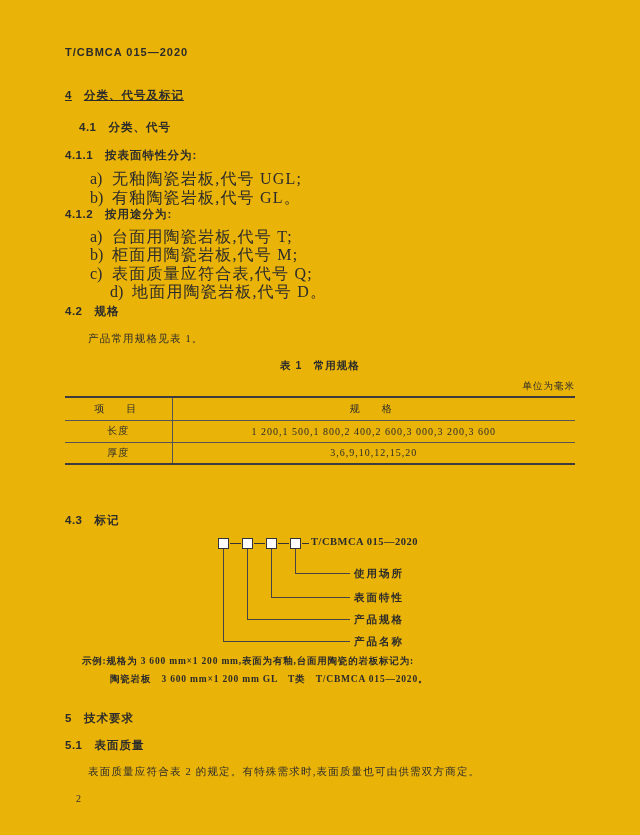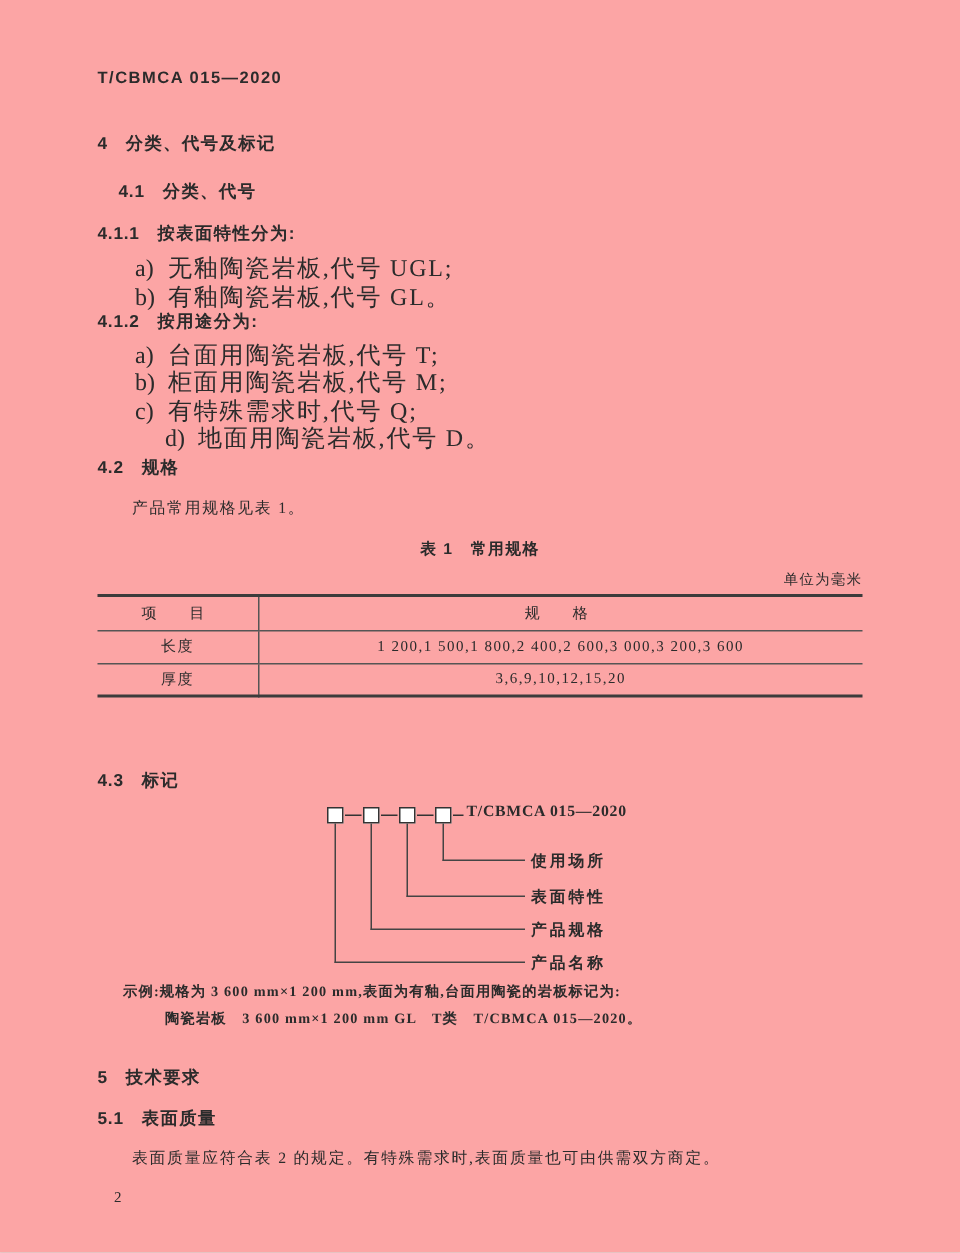--- a/index.html
+++ b/index.html
@@ -1,21 +1,21 @@
 <!DOCTYPE html>
 <html><head>
 <meta charset="utf-8">
 <style>
   * { margin:0; padding:0; box-sizing:border-box; }
   html,body { background:#e8e8e8; }
   .page {
     position:relative;
     width:640px; height:835px;
     margin:0 auto;
-    background:#fca5a5;
+    background:#eab308;
     color:#2b2b2b;
     font-family:"Liberation Serif","DejaVu Serif",serif;
     overflow:hidden;
     box-shadow:0 0 2px rgba(0,0,0,.15);
   }
   .abs { position:absolute; }
   .doc-header {
     font-family:"Liberation Sans","DejaVu Sans",sans-serif;
     font-weight:bold; font-size:11px; letter-spacing:1px;
   }
@@ -74,21 +74,21 @@
   }
   .page-number { font-size:10px; }
 </style>
 </head>
 <body>
 
 <div class="page">
 
   <div class="abs doc-header" style="left:65px; top:46px;">T/CBMCA 015—2020</div>
 
-  <div class="abs heading" style="left:65px; top:88px;">
+  <div class="abs heading" style="left:65px; top:88px;text-decoration:underline;">
     <span class="num">4</span><span>分类、代号及标记</span>
   </div>
 
   <div class="abs heading" style="left:65px; top:120px;margin-left:14px;">
     <span class="num">4.1</span><span>分类、代号</span>
   </div>
 
   <div class="abs heading" style="left:65px; top:148px;">
     <span class="num">4.1.1</span><span>按表面特性分为:</span>
   </div>
@@ -104,21 +104,21 @@
     <span class="num">4.1.2</span><span>按用途分为:</span>
   </div>
 
   <div class="abs list-item" style="left:90px; top:227px;">
     <span class="marker">a)</span><span>台面用陶瓷岩板,代号 T;</span>
   </div>
   <div class="abs list-item" style="left:90px; top:245px;">
     <span class="marker">b)</span><span>柜面用陶瓷岩板,代号 M;</span>
   </div>
   <div class="abs list-item" style="left:90px; top:264px;">
-    <span class="marker">c)</span><span>有特殊需求时,代号 Q;</span>
+    <span class="marker">c)</span><span>表面质量应符合表,代号 Q;</span>
   </div>
   <div class="abs list-item" style="left:90px; top:282px;margin-left:20px;">
     <span class="marker">d)</span><span>地面用陶瓷岩板,代号 D。</span>
   </div>
 
   <div class="abs heading" style="left:65px; top:304px;">
     <span class="num">4.2</span><span>规格</span>
   </div>
 
   <div class="abs body-text" style="left:88px; top:332px;">产品常用规格见表 1。</div>

